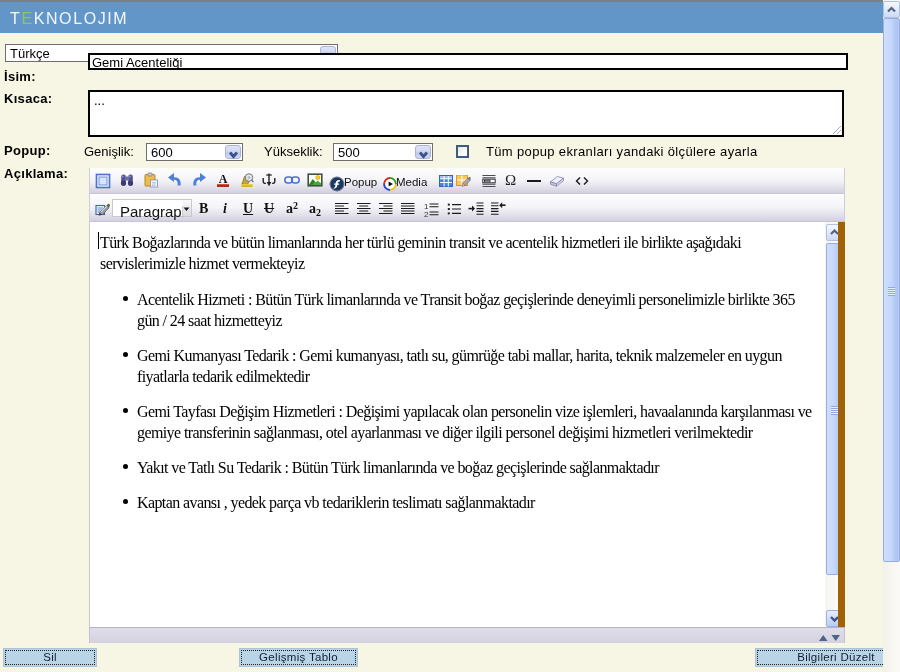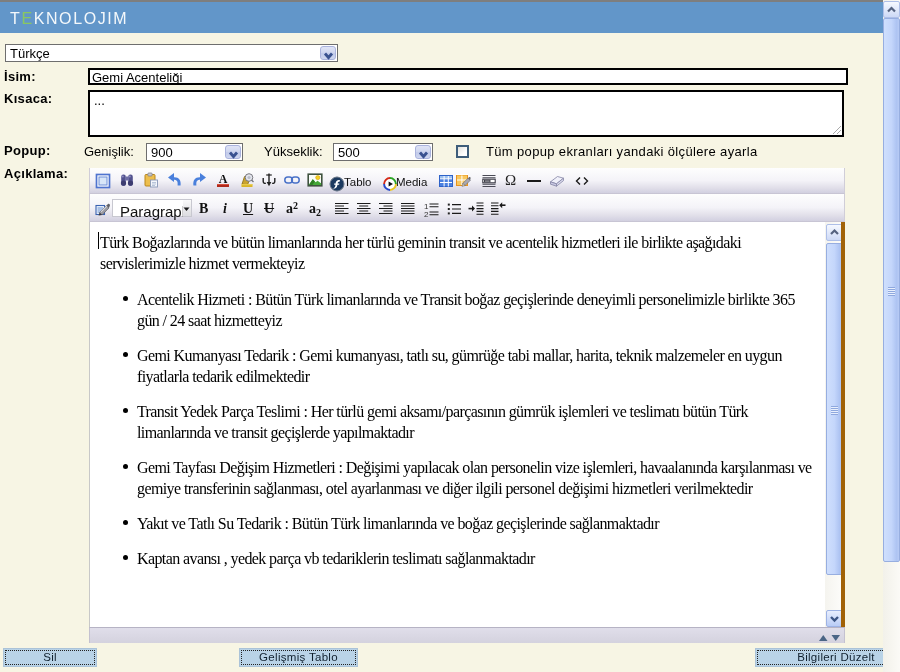--- a/index.html
+++ b/index.html
@@ -14,21 +14,21 @@
 .xpsel { position:absolute; background:#fff; border:1px solid #6e6e6e;padding-left:46px; }
 .xpsel .txt { position:absolute; left:4px; top:1px; font-size:13px; color:#000; }
 .xpsel .btn { position:absolute; right:1px; top:1px; bottom:1px; width:16px;
   background:linear-gradient(to bottom,#e0e4f6 0%,#d0d7f0 45%,#c2cbea 55%,#ced6ef 100%);
   border:1px solid #aab3dd; border-radius:3px; }
 .xpsel .btn svg { position:absolute; left:2px; top:3px; }
 
 .blackbox { position:absolute; background:#fff; border:2px solid #000; font-size:13px; }
 
 .tbrow { position:absolute; left:89px; width:756px; border-left:1px solid #d0cdd8; border-right:1px solid #d0cdd8; background:linear-gradient(to bottom,#fefefe 0%,#f4f3f8 50%,#e2e0ea 78%,#d2d0e0 100%); border-bottom:1px solid #c8c5d4; }
-#content { position:absolute; left:89px; top:222px; width:756px; height:405px; background:#fff; overflow:hidden; border-left:1px solid #c8c8c8; border-right:4px solid #a16207; }
+#content { position:absolute; left:89px; top:222px; width:756px; height:405px; background:#fff; overflow:hidden; border-left:1px solid #c8c8c8; border-right:7px solid #a16207; }
 #ctext { position:absolute; left:0; top:0; width:745px; font-family:"Liberation Serif", serif; font-size:16px; letter-spacing:-0.6px; line-height:21px; color:#000; }
 #ctext p { margin:10px 0 0 10px; }
 #ctext ul { list-style:none; margin:15px 0 0 0; padding-left:47px; }
 #ctext li { position:relative; margin-bottom:14px; }
 #ctext li:before { content:""; position:absolute; left:-14px; top:7px; width:5px; height:5px; border-radius:50%; background:#000; }
 
 .sbbtn { position:absolute; background:linear-gradient(to bottom,#f6f9ff,#cdd9f6); border:1px solid #aebfe8; border-radius:2px; }
 .sbthumb { position:absolute; background:linear-gradient(to right,#cfdffd 0%,#c4d6fb 50%,#adc3f2 85%,#b8cbf5 100%); border:1px solid #97aee0; border-radius:2px; }
 .grip { position:absolute; left:4px; width:7px; height:9px;
   background:repeating-linear-gradient(to bottom,#8fa8de 0,#8fa8de 1px,#e8effd 1px,#e8effd 2px); }
@@ -50,36 +50,36 @@
 <div class="xpsel" style="left:5px; top:44px; width:333px; height:18px;">
   <span class="txt">Türkçe</span>
   <span class="btn">
       <svg width="11" height="10">
         <path d="M2 3.5 L5.5 7.5 L9 3.5" stroke="#3a5290" stroke-width="2.8" fill="none"></path>
       </svg>
     </span>
 </div>
 
 <div class="lbl" style="top:69px;">İsim:</div>
-<div class="blackbox" style="left:88px; top:68px; width:760px; height:17px;">
+<div class="blackbox" style="left:88px; top:53px; width:760px; height:17px;">
     <span style="position:absolute; left:2px; top:0px;">Gemi Acenteliği</span>
   </div>
 
 <div class="lbl" style="top:91px;">Kısaca:</div>
 <div class="blackbox" style="left:88px; top:90px; width:756px; height:47px;">
     <span style="position:absolute; left:4px; top:1px;">...</span>
 <svg style="position:absolute; right:0; bottom:0;" width="13" height="13">
       <path d="M12 4 L4 12 M12 8 L8 12" stroke="#aaa" stroke-width="1" fill="none"></path>
     </svg>
 </div>
 
 <div class="lbl" style="top:143px;">Popup:</div>
 <div style="position:absolute; left:84px; top:144px; font-size:13px;">Genişlik:</div>
 <div class="xpsel" style="left:146px; top:143px; width:97px; height:18px;">
-  <span class="txt">900</span>
+  <span class="txt">600</span>
   <span class="btn">
       <svg width="11" height="10">
         <path d="M2 3.5 L5.5 7.5 L9 3.5" stroke="#3a5290" stroke-width="2.8" fill="none"></path>
       </svg>
     </span>
 </div>
 <div style="position:absolute; left:264px; top:144px; font-size:13px;">Yükseklik:</div>
 <div class="xpsel" style="left:333px; top:143px; width:100px; height:18px;">
   <span class="txt">500</span>
   <span class="btn">
@@ -155,21 +155,21 @@
     <rect x="1.2" y="2.2" width="13.6" height="11.6" fill="#fafdfa" stroke="#3f523f" stroke-width="1.6"></rect>
     <circle cx="10.8" cy="5.6" r="2.1" fill="#f2d020" stroke="#d8a010" stroke-width="0.6"></circle>
     <path d="M2 12.8 L5.8 7.2 L8.6 10.2 L10.6 8.8 L14 11.2 L14 13 L2 13 Z" fill="#44a838"></path>
     <path d="M2 12.8 L5.8 7.2 L7.8 9.4 L5.4 13 Z" fill="#2e8024"></path>
   </svg>
 <svg class="ic" style="left:329px; top:176px;" viewBox="0 0 13 13">
     <circle cx="6.5" cy="6.5" r="5.6" fill="#1c3a60" stroke="#0e2440" stroke-width="0.8"></circle>
     <circle cx="6.5" cy="6.5" r="5.6" fill="none" stroke="#ffffff" stroke-width="0.6" opacity="0.5"></circle>
     <path d="M8.8 3.2 C6.2 3.2 5.6 4.4 5.4 6 L4.2 6 L4.2 7.2 L5.3 7.2 C5.2 8.4 4.8 9.6 3.4 10.4 C4.4 10.6 6.6 10 6.9 7.2 L8.2 7.2 L8.4 6 L7 6 C7.1 5 7.5 4.4 8.8 4.4 Z" fill="#fff"></path>
   </svg>
-<div class="tlabel" style="left:344px; top:176px; font-size:11.5px;">Tablo</div>
+<div class="tlabel" style="left:344px; top:176px; font-size:11.5px;">Popup</div>
 <svg class="ic" style="left:382px; top:176px;" viewBox="0 0 13 13">
     <circle cx="6.5" cy="6.5" r="5.2" fill="#fff"></circle>
     <path d="M1.7 6.5 A4.8 4.8 0 0 1 6.5 1.7" fill="none" stroke="#d42a18" stroke-width="1.6"></path>
     <path d="M6.5 1.7 A4.8 4.8 0 0 1 11.3 6.5" fill="none" stroke="#2ca424" stroke-width="1.6"></path>
     <path d="M11.3 6.5 A4.8 4.8 0 0 1 6.5 11.3" fill="none" stroke="#e8c420" stroke-width="1.6"></path>
     <path d="M6.5 11.3 A4.8 4.8 0 0 1 1.7 6.5" fill="none" stroke="#2848c8" stroke-width="1.6"></path>
     <path d="M5.4 4.4 L8.9 6.5 L5.4 8.6 Z" fill="#101010"></path>
   </svg>
 <div class="tlabel" style="left:396px; top:176px; font-size:11.5px;">Media</div>
 <svg class="ic" style="left:438px; top:173px;" viewBox="0 0 16 16">
@@ -271,21 +271,20 @@
     <rect x="12" y="3.4" width="3.5" height="1.6" fill="#1a1a1a"></rect>
     <path d="M12.2 1.2 L12.2 7.2 L9.2 4.2 Z" fill="#1a1a1a"></path>
   </svg>
 
 <div id="content">
 <div id="ctext">
 <p>Türk Boğazlarında ve bütün limanlarında her türlü geminin transit ve acentelik hizmetleri ile birlikte aşağıdaki<br>servislerimizle hizmet vermekteyiz</p>
 <ul>
 <li>Acentelik Hizmeti : Bütün Türk limanlarında ve Transit boğaz geçişlerinde deneyimli personelimizle birlikte 365<br>gün / 24 saat hizmetteyiz</li>
 <li>Gemi Kumanyası Tedarik : Gemi kumanyası, tatlı su, gümrüğe tabi mallar, harita, teknik malzemeler en uygun<br>fiyatlarla tedarik edilmektedir</li>
-<li>Transit Yedek Parça Teslimi : Her türlü gemi aksamı/parçasının gümrük işlemleri ve teslimatı bütün Türk<br>limanlarında ve transit geçişlerde yapılmaktadır</li>
 <li>Gemi Tayfası Değişim Hizmetleri : Değişimi yapılacak olan personelin vize işlemleri, havaalanında karşılanması ve<br>gemiye transferinin sağlanması, otel ayarlanması ve diğer ilgili personel değişimi hizmetleri verilmektedir</li>
 <li>Yakıt ve Tatlı Su Tedarik : Bütün Türk limanlarında ve boğaz geçişlerinde sağlanmaktadır</li>
 <li>Kaptan avansı , yedek parça vb tedariklerin teslimatı sağlanmaktadır</li>
 </ul>
 </div>
 
 <div style="position:absolute; left:735px; top:0; width:19px; height:405px; background:linear-gradient(to right,#f5f4ef,#fdfdfb);">
   <div class="sbbtn" style="left:1px; top:2px; width:17px; height:17px;"><svg width="15" height="15">
           <path d="M4 9 L7.5 5.5 L11 9" stroke="#55627f" stroke-width="2.2" fill="none"></path>
         </svg></div>

